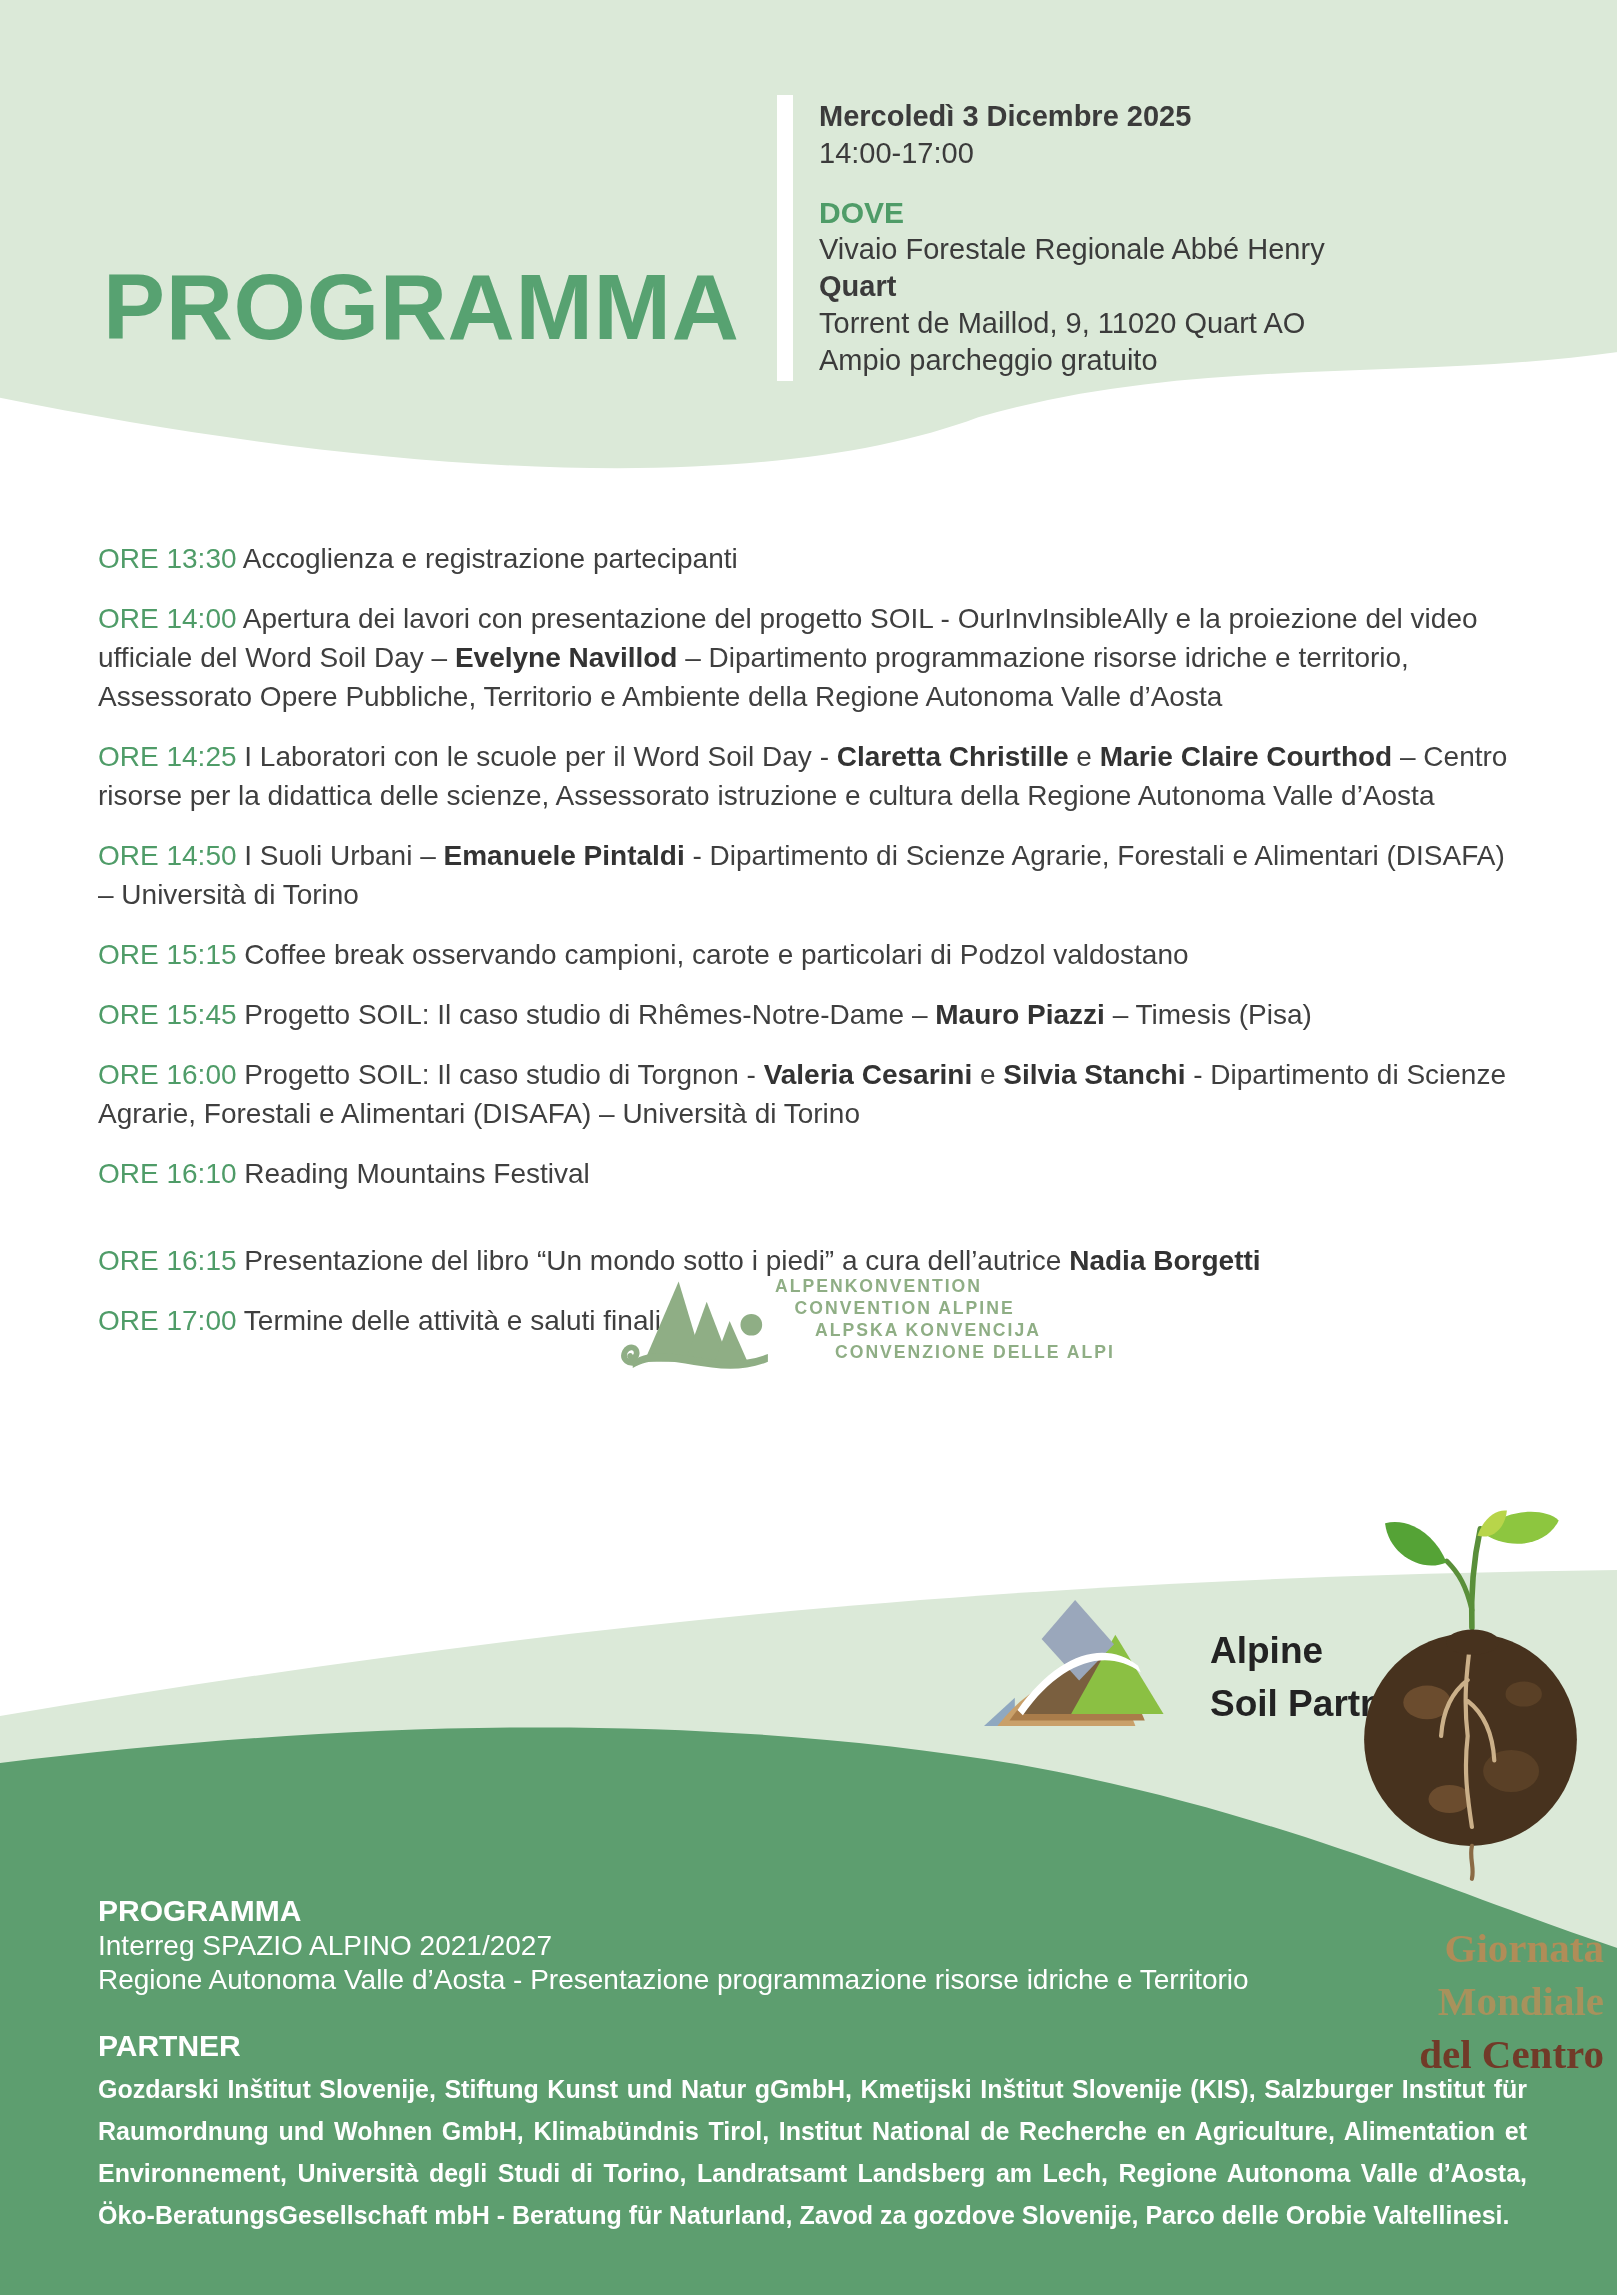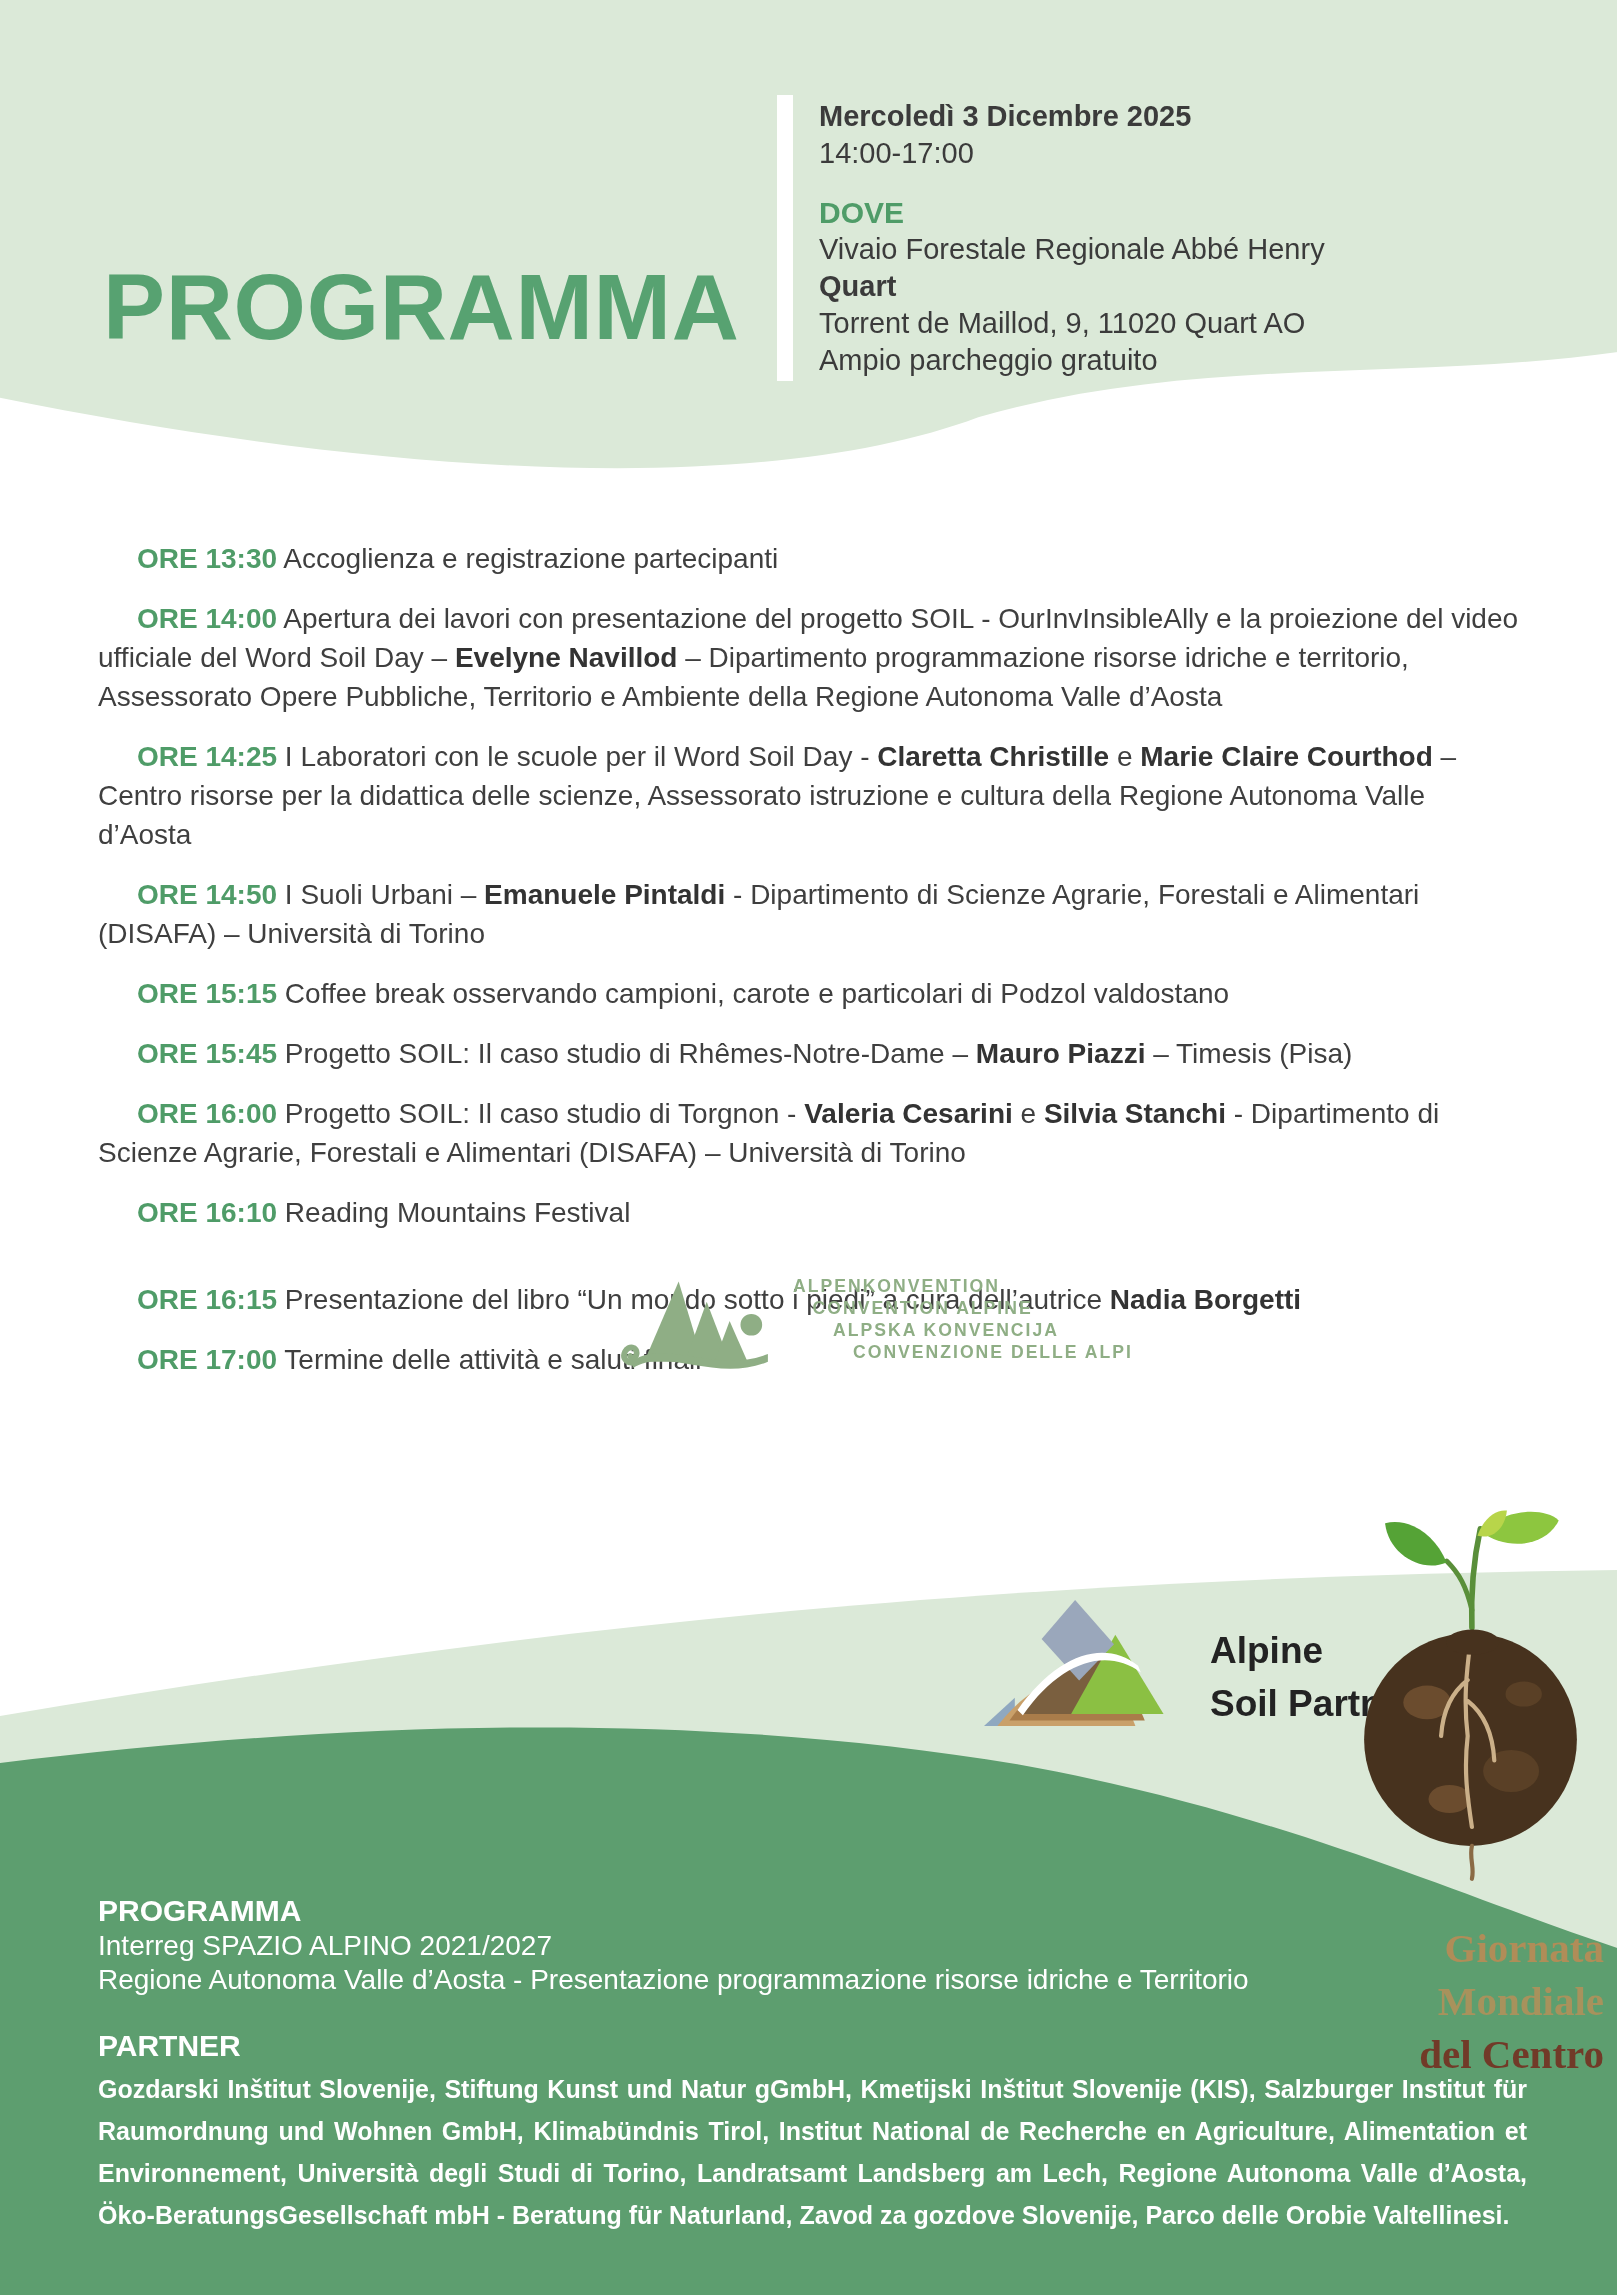--- a/index.html
+++ b/index.html
@@ -17,25 +17,25 @@
   }
   #hero-divider{left:777px;top:95px;width:15.7px;height:286px;background:#ffffff;}
   #hero-info{left:819px;top:98px;width:730px;font-size:29px;line-height:37px;color:#3b3b3b;}
   .hero-label{color:#4f9c68;font-weight:700;font-size:30px;}
   .hero-bold{font-weight:700;}
   .hero-gap{height:22px;}
 
   
   #schedule{left:98px;top:539px;width:1428px;font-size:28px;line-height:39px;color:#3f3f3f;}
   .item{margin-bottom:21px;position:relative;}
-  .time{color:#4f9c68;font-weight:700;margin-left:39px;}
+  .time{color:#4f9c68;font-weight:400;}
   .b{font-weight:700;color:#333;}
 
   
-  #alpen-logo{left:620px;top:1264px;display:flex;align-items:center;gap:20px;z-index:3;}
+  #alpen-logo{left:620px;top:1264px;display:flex;align-items:center;gap:2px;z-index:3;}
   .alpen-text{display:flex;flex-direction:column;}
   .alpen-line{
     color:#8fae85;font-weight:700;font-size:17.6px;letter-spacing:2px;
     line-height:22px;white-space:nowrap;
   }
   .alpen-line:nth-child(2){margin-left:19.6px;}
   .alpen-line:nth-child(3){margin-left:40px;}
   .alpen-line:nth-child(4){margin-left:60px;}
 
   

